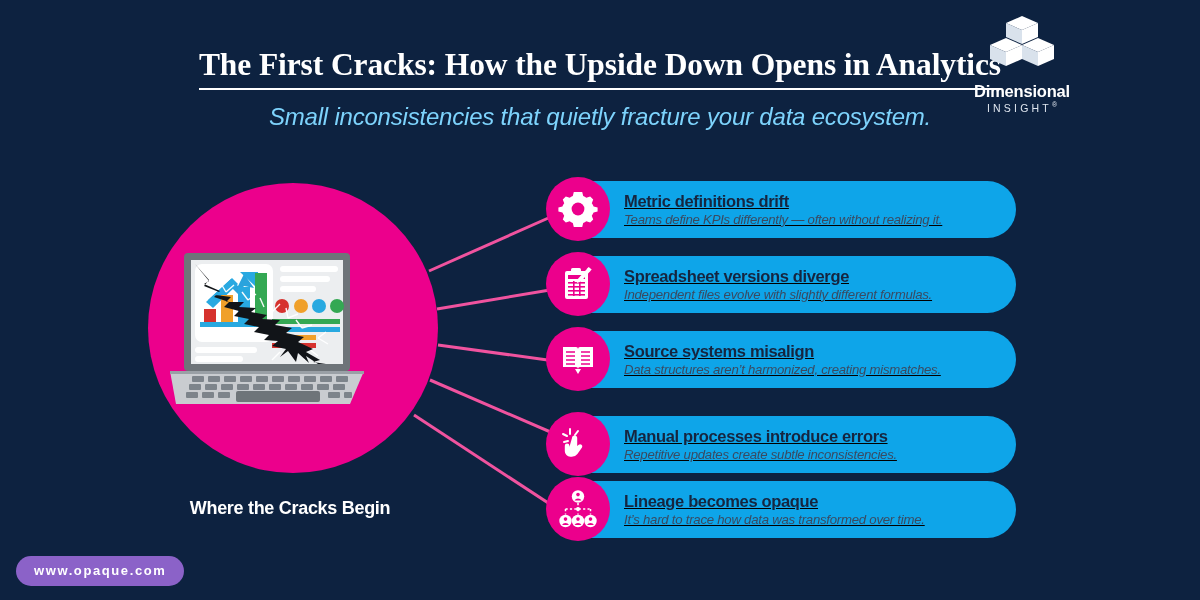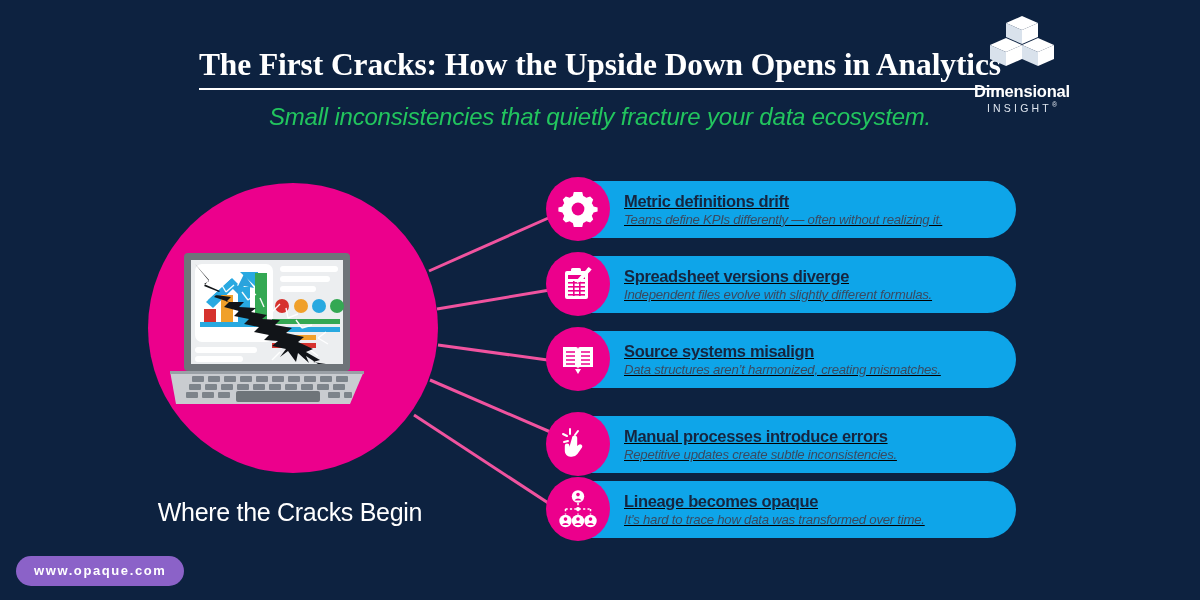--- a/index.html
+++ b/index.html
@@ -24,21 +24,21 @@
     display:inline-block;
     padding-bottom:5px;
     border-bottom:2.5px solid #ffffff;
     line-height:1.1;
   }
   #subtitle {
     margin-top:13px;
     font-family:"Liberation Sans", sans-serif;
     font-style:italic;
     font-size:24px;
-    color:#22c55e;
+    color:#7dd3fc;
     letter-spacing:-0.2px;
   }
 
   
   #logo { position:absolute; right:6px; top:14px; width:128px; text-align:center; }
   #logo .mark { display:block; margin:0 auto; }
   #logo .brand {
     font-size:16.5px; font-weight:bold; color:#ffffff;
     margin-top:2px; letter-spacing:-0.2px;
   }
@@ -51,21 +51,21 @@
   
   #hub-circle {
     position:absolute; left:148px; top:183px;
     width:290px; height:290px; border-radius:50%;
     background:#ec008c;
   }
   #laptop { position:absolute; left:168px; top:252px; width:232px; height:155px; }
   #hub-label {
     position:absolute; left:0px; top:498px; width:580px;
     text-align:center; color:#ffffff;
-    font-size:25px; font-weight:normal; letter-spacing:-0.3px;
+    font-size:18px; font-weight:bold; letter-spacing:-0.3px;
   }
 
   
   #connectors { position:absolute; left:0; top:0; width:1200px; height:600px; pointer-events:none; }
 
   
   .card {
     position:absolute; left:548px; width:468px; height:57px;
     background:#0ea5e9; border-radius:28.5px;
     display:flex; align-items:center;text-decoration:underline;

